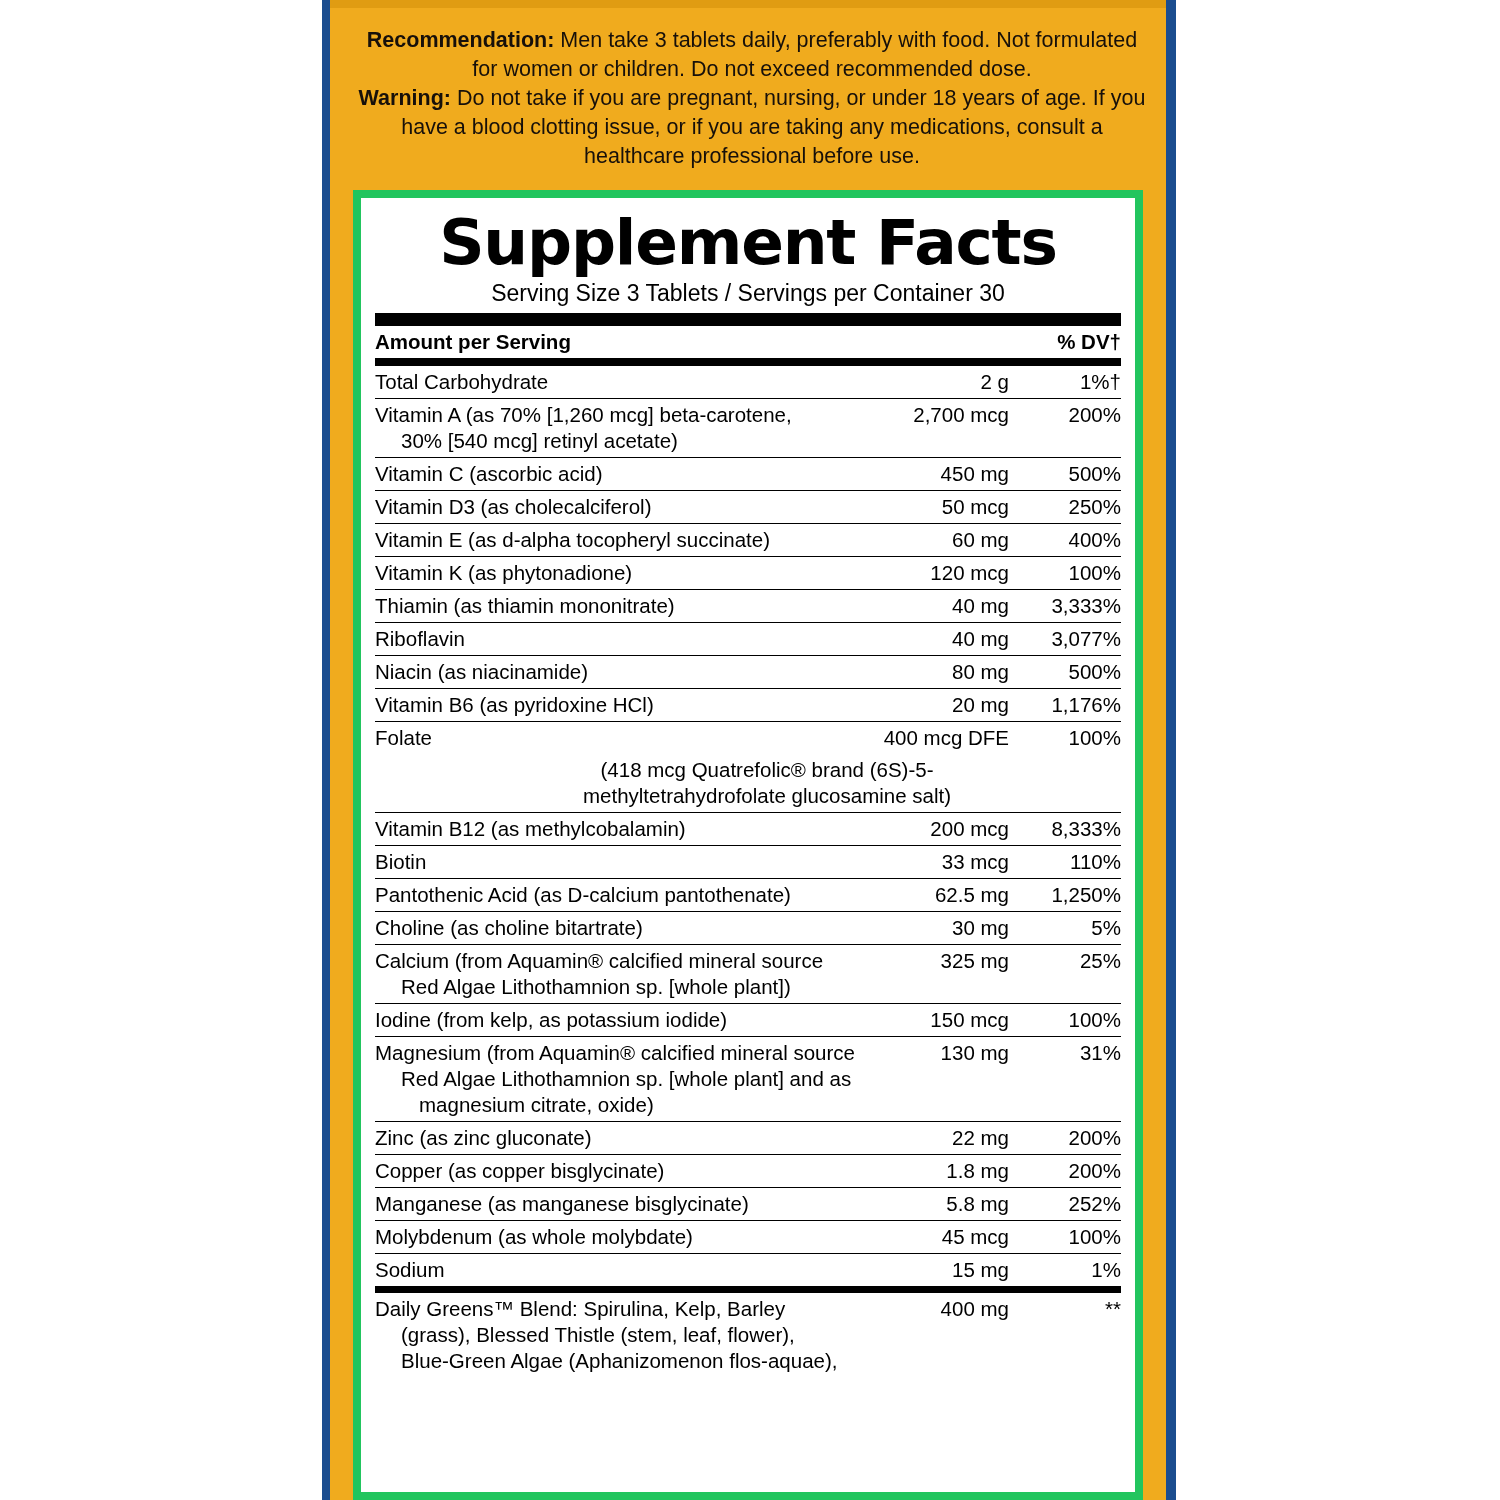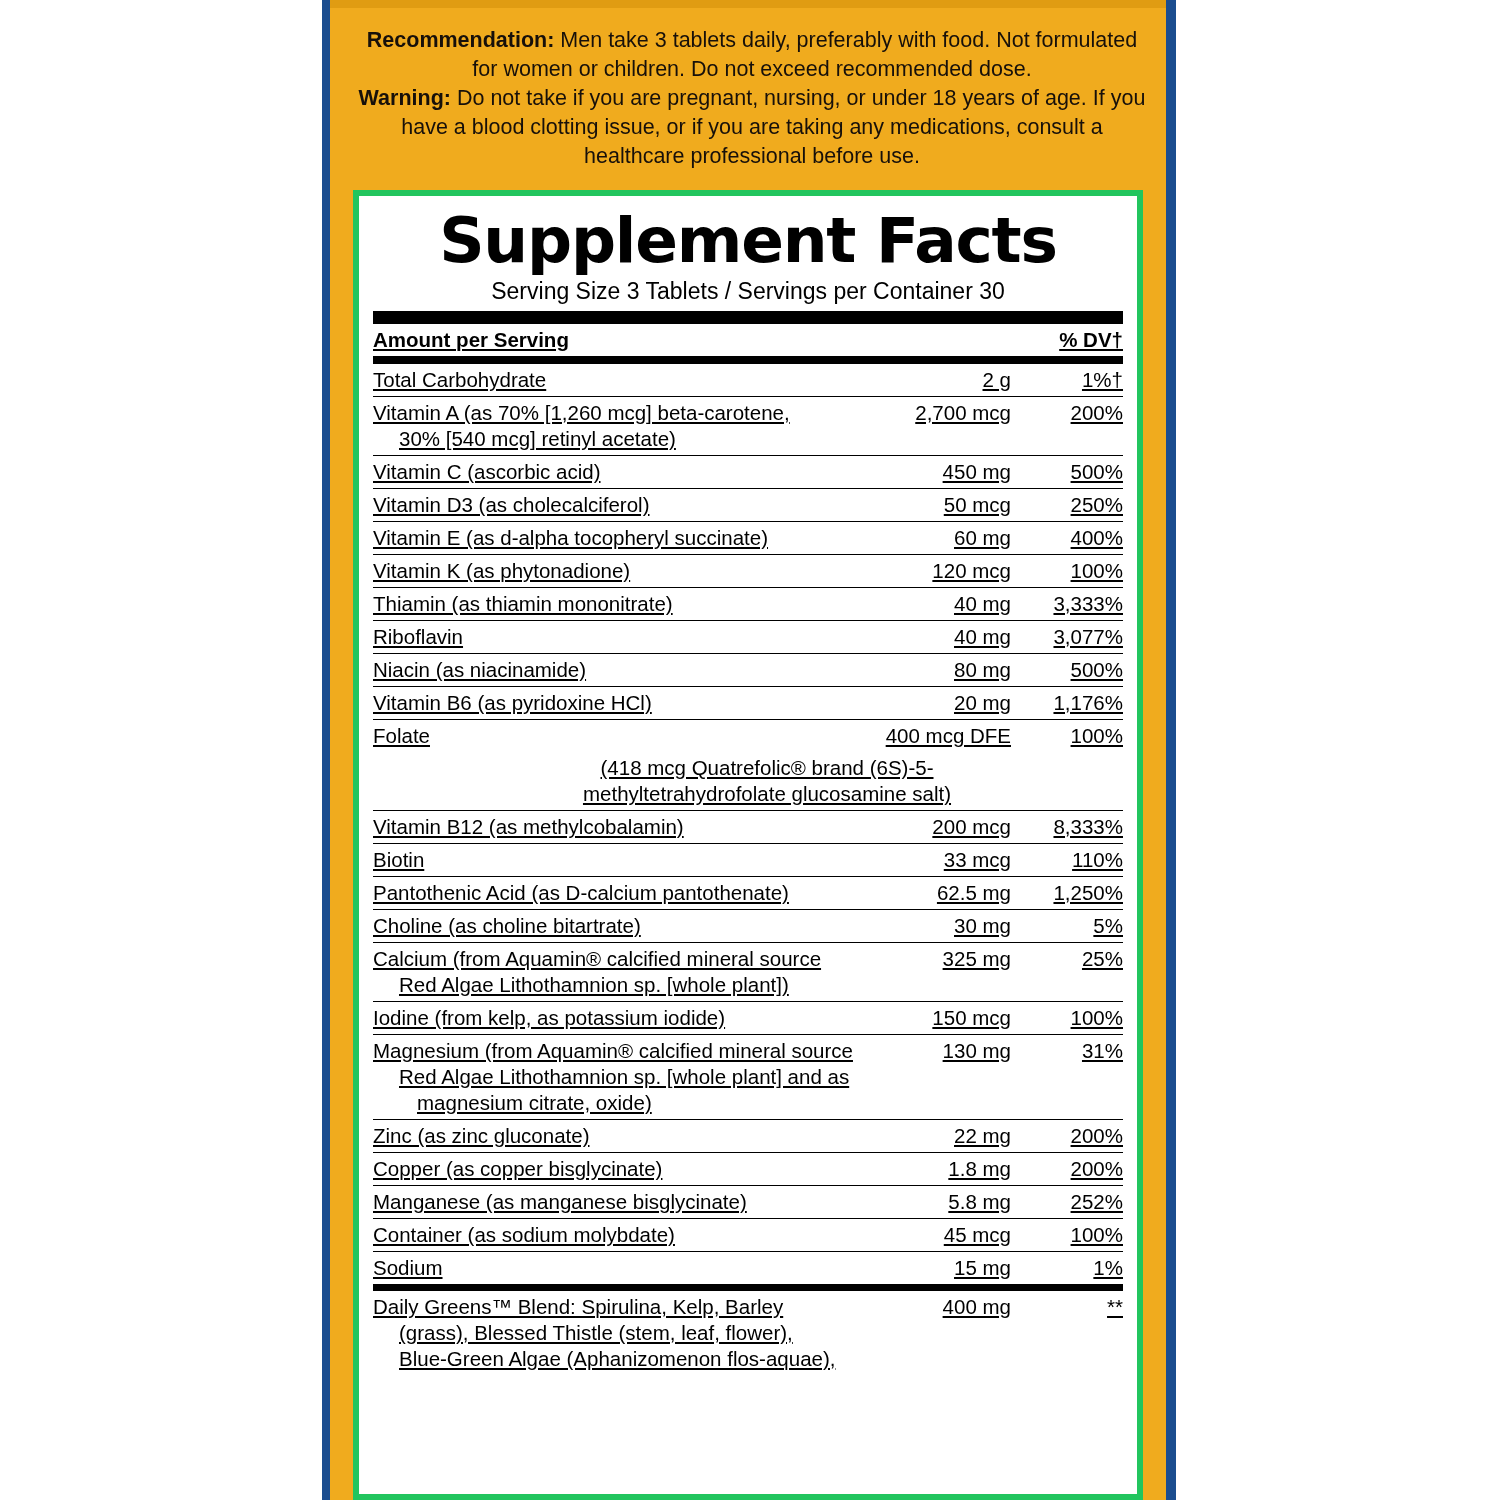--- a/index.html
+++ b/index.html
@@ -68,21 +68,21 @@
   }
 
   
   .sfpanel {
     position: absolute;
     left: 353px;
     top: 190px;
     width: 790px;
     height: 1310px;
     background: #ffffff;
-    border: 6px solid #22c55e;
+    border: 8px solid #22c55e;
     box-sizing: border-box;
     overflow: hidden;
   }
   .sf-inner {
     padding: 2px 14px 0 14px;
   }
   .sf-title {
     font-family: "DejaVu Sans", sans-serif;
     font-weight: bold;
     font-size: 63px;
@@ -107,21 +107,20 @@
   .rule-med {
     height: 7px;
     background: #000;
     margin: 0;
   }
   table.sf {
     width: 100%;
     border-collapse: collapse;
     font-size: 20.5px;
     color: #000;
-    text-decoration: underline;
   }
   table.sf td {
     padding: 3px 0 3px 0;
     vertical-align: top;
     border-bottom: 1.6px solid #000;
   }
   table.sf tr.no-border td {
     border-bottom: none;
   }
   td.name {
@@ -316,21 +315,21 @@
           <td class="name">Copper (as copper bisglycinate)</td>
           <td class="amt">1.8 mg</td>
           <td class="dv">200%</td>
         </tr>
         <tr>
           <td class="name">Manganese (as manganese bisglycinate)</td>
           <td class="amt">5.8 mg</td>
           <td class="dv">252%</td>
         </tr>
         <tr>
-          <td class="name">Container (as sodium molybdate)</td>
+          <td class="name">Molybdenum (as whole molybdate)</td>
           <td class="amt">45 mcg</td>
           <td class="dv">100%</td>
         </tr>
         <tr class="no-border">
           <td class="name">Sodium</td>
           <td class="amt">15 mg</td>
           <td class="dv">1%</td>
         </tr>
       </tbody>
         </table>

